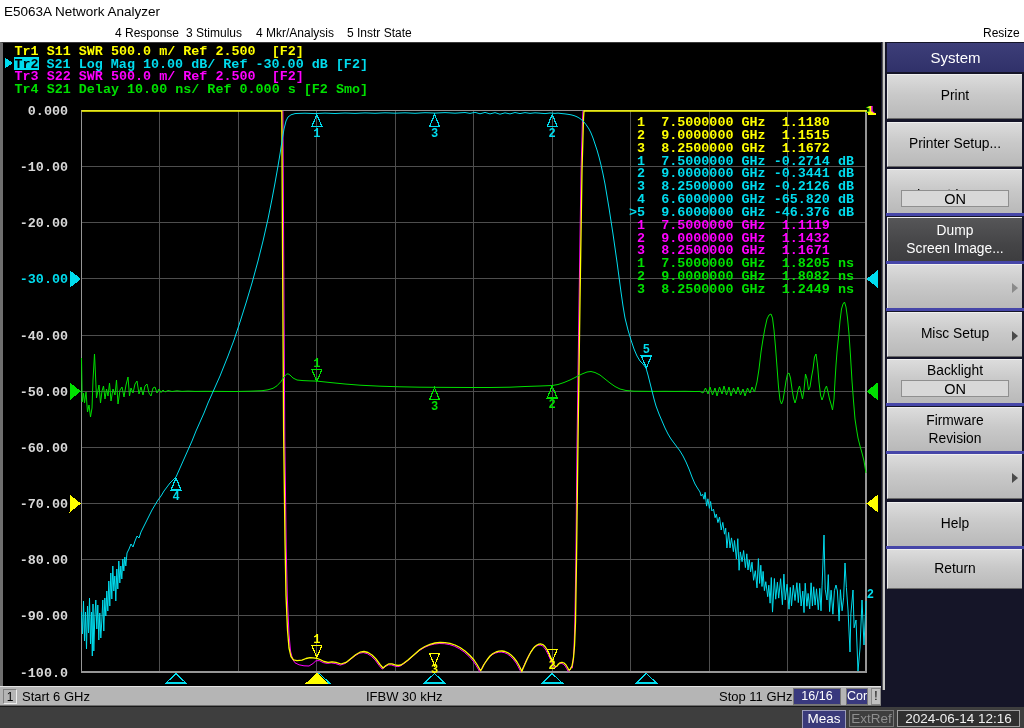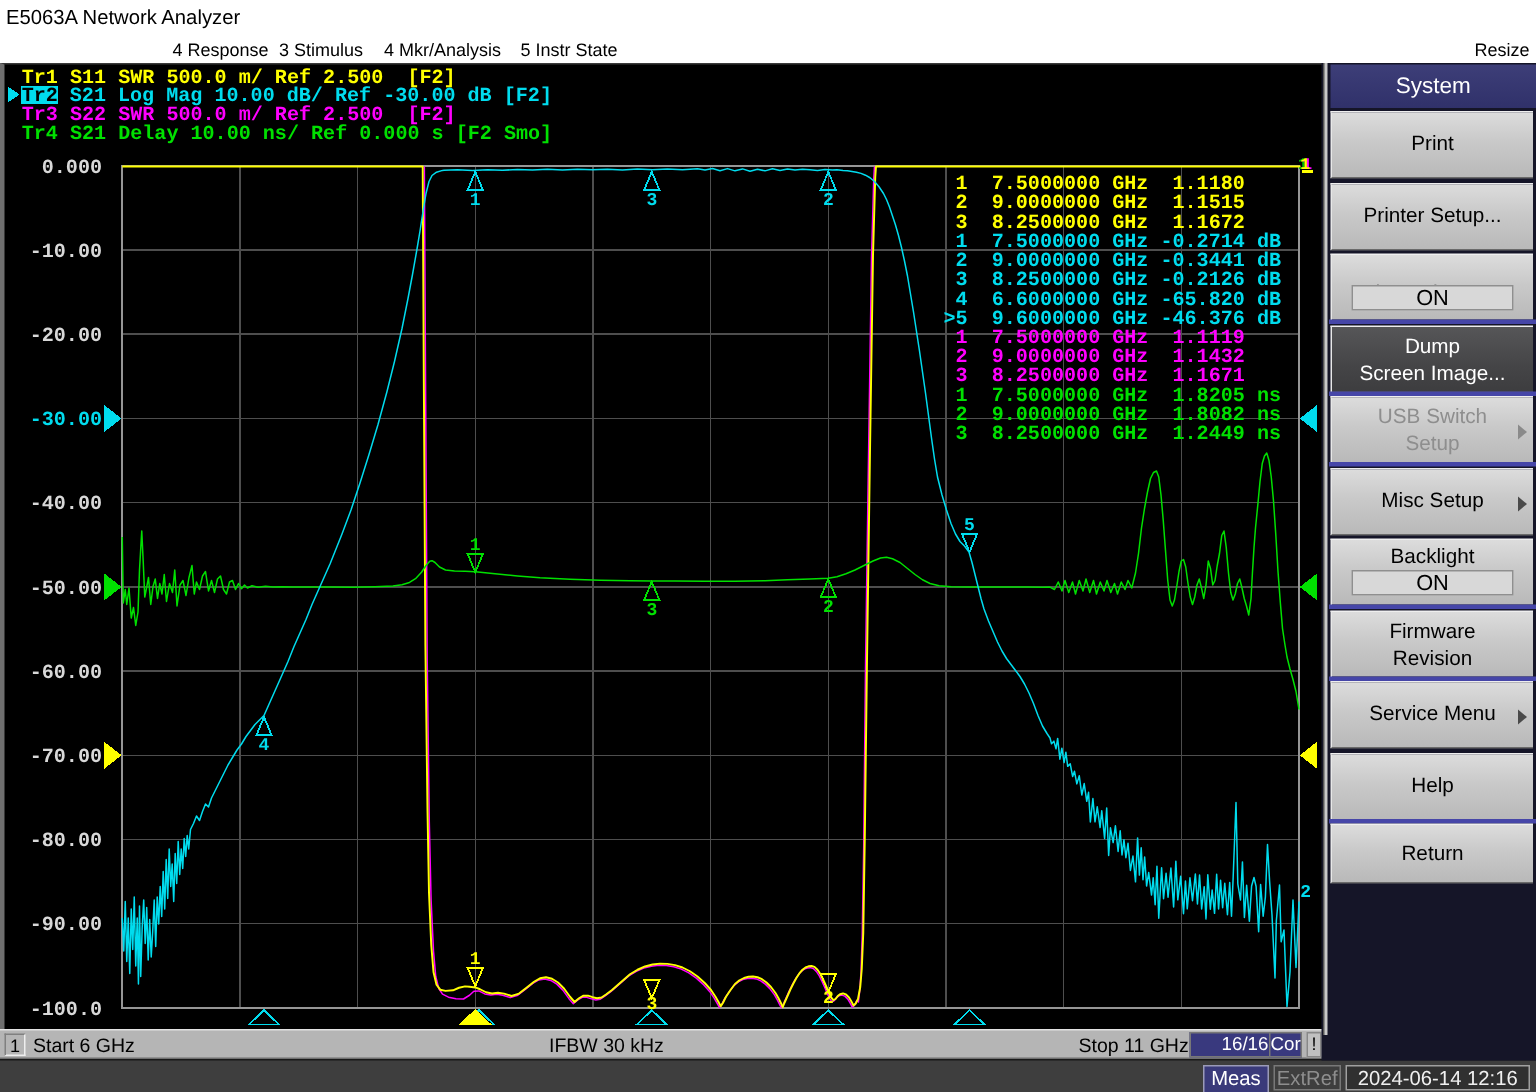--- a/index.html
+++ b/index.html
@@ -117,21 +117,21 @@
 <text x="38.5" y="67.5" fill="#00dcee" style="font-family:&quot;Liberation Mono&quot;,monospace;font-weight:bold;font-size:13.4px;" xml:space="preserve"> S21 Log Mag 10.00 dB/ Ref -30.00 dB [F2]</text>
 <text x="14.5" y="80.0" fill="#ff00ff" style="font-family:&quot;Liberation Mono&quot;,monospace;font-weight:bold;font-size:13.4px;" xml:space="preserve">Tr3 S22 SWR 500.0 m/ Ref 2.500  [F2]</text>
 <text x="14.5" y="92.5" fill="#00e000" style="font-family:&quot;Liberation Mono&quot;,monospace;font-weight:bold;font-size:13.4px;" xml:space="preserve">Tr4 S21 Delay 10.00 ns/ Ref 0.000 s [F2 Smo]</text>
 </svg>
 
 <div style="position:absolute;left:0;top:686px;width:883px;height:20px;background:#b5b5b5;border-top:1px solid #e2e2e2;border-bottom:1px solid #6f6f6f;font-size:13px;color:#000;">
   <div style="position:absolute;left:3px;top:2px;width:14px;height:15px;border:1px solid #808080;border-bottom-color:#eee;border-right-color:#eee;text-align:center;line-height:14px;font-size:12px;">1</div>
   <span style="position:absolute;left:22px;top:2px;">Start 6 GHz</span>
   <span style="position:absolute;left:366px;top:2px;">IFBW 30 kHz</span>
   <span style="position:absolute;left:719px;top:2px;">Stop 11 GHz</span>
-  <div style="position:absolute;left:793px;top:1px;width:74px;height:17px;background:#39397e;border:1px solid #777;color:#fff;text-align:center;line-height:15px;font-size:12.5px;">16/16</div>
+  <div style="position:absolute;left:793px;top:1px;width:48px;height:17px;background:#39397e;border:1px solid #777;color:#fff;text-align:center;line-height:15px;font-size:12.5px;">16/16</div>
   <div style="position:absolute;left:846px;top:1px;width:22px;height:17px;background:#39397e;border:1px solid #777;color:#fff;text-align:center;line-height:15px;font-size:12.5px;">Cor</div>
   <div style="position:absolute;left:871px;top:1px;width:10px;height:17px;background:#c0c0c0;border:1px solid #888;color:#000;text-align:center;line-height:15px;font-size:12px;">!</div>
 </div>
 <div style="position:absolute;left:883px;top:590px;width:141px;height:117px;background:#3a3a3a;"></div>
 
 <div style="position:absolute;left:0;top:706px;width:1024px;height:22px;background:#3e3e3e;border-top:1px solid #181818;font-size:13.5px;">
   <div style="position:absolute;left:802px;top:3px;width:44px;height:32px;background:#3a3a7a;border:1px solid #9a9ab8;color:#fff;text-align:center;line-height:15px;">Meas</div>
   <div style="position:absolute;left:849px;top:3px;width:45px;height:17px;background:#3e3e3e;border:1px solid #787878;color:#8e8e8e;text-align:center;line-height:15px;">ExtRef</div>
   <div style="position:absolute;left:897px;top:3px;width:123px;height:17px;background:#303030;border:1px solid #a0a0a0;color:#f0f0f0;text-align:center;line-height:15px;">2024-06-14 12:16</div>
 </div>
@@ -147,39 +147,37 @@
 <div style="position:absolute;left:887px;top:169px;width:135px;height:45px;background:linear-gradient(180deg,#dcdcdc 0%,#c9c9c9 45%,#b9b9b9 100%);color:#000;border-top:1px solid #efefef;border-left:1px solid #e8e8e8;border-bottom:1px solid #6a6a6a;box-sizing:border-box;position:absolute;">
     <div style="padding-top:16px;text-align:center;font-size:13.8px;line-height:18px;">Invert Image</div>
     <div style="position:absolute;left:13px;right:13px;top:20px;height:17px;background:#d8d8d8;border:1px solid #8f8f8f;text-align:center;font-size:14.5px;line-height:16px;color:#000;">ON</div>
   </div>
 <div style="position:absolute;left:886px;top:213px;width:138px;height:3px;background:#4646a8;"></div>
 <div style="position:absolute;left:887px;top:216.5px;width:135px;height:45px;background:linear-gradient(180deg,#565658 0%,#454547 60%,#3d3d3f 100%);color:#fff;border-top:1px solid #efefef;border-left:1px solid #e8e8e8;border-bottom:1px solid #6a6a6a;box-sizing:border-box;">
     <div style="padding-top:4px;text-align:center;font-size:13.8px;line-height:18px;">Dump<br>Screen Image...</div>
   </div>
 <div style="position:absolute;left:886px;top:260.5px;width:138px;height:3px;background:#4646a8;"></div>
 <div style="position:absolute;left:887px;top:264px;width:135px;height:45px;background:linear-gradient(180deg,#dcdcdc 0%,#c9c9c9 45%,#b9b9b9 100%);color:#8e8e8e;border-top:1px solid #efefef;border-left:1px solid #e8e8e8;border-bottom:1px solid #6a6a6a;box-sizing:border-box;">
-    <div style="padding-top:4px;text-align:center;font-size:13.8px;line-height:18px;">USB Switch<br>Setup</div>
     <div style="position:absolute;right:4px;top:18px;width:0;height:0;border-left:6px solid #8a8a8a;border-top:5px solid transparent;border-bottom:5px solid transparent;"></div>
   </div>
 <div style="position:absolute;left:886px;top:308px;width:138px;height:3px;background:#4646a8;"></div>
 <div style="position:absolute;left:887px;top:311.5px;width:135px;height:45px;background:linear-gradient(180deg,#dcdcdc 0%,#c9c9c9 45%,#b9b9b9 100%);color:#000;border-top:1px solid #efefef;border-left:1px solid #e8e8e8;border-bottom:1px solid #6a6a6a;box-sizing:border-box;">
     <div style="padding-top:12px;text-align:center;font-size:13.8px;line-height:18px;">Misc Setup</div>
     <div style="position:absolute;right:4px;top:18px;width:0;height:0;border-left:6px solid #4a4a4a;border-top:5px solid transparent;border-bottom:5px solid transparent;"></div>
   </div>
 <div style="position:absolute;left:887px;top:359px;width:135px;height:45px;background:linear-gradient(180deg,#dcdcdc 0%,#c9c9c9 45%,#b9b9b9 100%);color:#000;border-top:1px solid #efefef;border-left:1px solid #e8e8e8;border-bottom:1px solid #6a6a6a;box-sizing:border-box;position:absolute;">
     <div style="padding-top:2px;text-align:center;font-size:13.8px;line-height:18px;">Backlight</div>
     <div style="position:absolute;left:13px;right:13px;top:20px;height:17px;background:#d8d8d8;border:1px solid #8f8f8f;text-align:center;font-size:14.5px;line-height:16px;color:#000;">ON</div>
   </div>
 <div style="position:absolute;left:886px;top:403px;width:138px;height:3px;background:#4646a8;"></div>
 <div style="position:absolute;left:887px;top:406.5px;width:135px;height:45px;background:linear-gradient(180deg,#dcdcdc 0%,#c9c9c9 45%,#b9b9b9 100%);color:#000;border-top:1px solid #efefef;border-left:1px solid #e8e8e8;border-bottom:1px solid #6a6a6a;box-sizing:border-box;">
     <div style="padding-top:4px;text-align:center;font-size:13.8px;line-height:18px;">Firmware<br>Revision</div>
   </div>
 <div style="position:absolute;left:886px;top:450.5px;width:138px;height:3px;background:#4646a8;"></div>
 <div style="position:absolute;left:887px;top:454px;width:135px;height:45px;background:linear-gradient(180deg,#dcdcdc 0%,#c9c9c9 45%,#b9b9b9 100%);color:#000;border-top:1px solid #efefef;border-left:1px solid #e8e8e8;border-bottom:1px solid #6a6a6a;box-sizing:border-box;">
-    <div style="padding-top:12px;text-align:center;font-size:13.8px;line-height:18px;">Service Menu</div>
     <div style="position:absolute;right:4px;top:18px;width:0;height:0;border-left:6px solid #4a4a4a;border-top:5px solid transparent;border-bottom:5px solid transparent;"></div>
   </div>
 <div style="position:absolute;left:887px;top:501.5px;width:135px;height:45px;background:linear-gradient(180deg,#dcdcdc 0%,#c9c9c9 45%,#b9b9b9 100%);color:#000;border-top:1px solid #efefef;border-left:1px solid #e8e8e8;border-bottom:1px solid #6a6a6a;box-sizing:border-box;">
     <div style="padding-top:12px;text-align:center;font-size:13.8px;line-height:18px;">Help</div>
   </div>
 <div style="position:absolute;left:886px;top:545.5px;width:138px;height:3px;background:#4646a8;"></div>
 <div style="position:absolute;left:887px;top:549px;width:135px;height:40px;background:linear-gradient(180deg,#dcdcdc 0%,#c9c9c9 45%,#b9b9b9 100%);color:#000;border-top:1px solid #efefef;border-left:1px solid #e8e8e8;border-bottom:1px solid #6a6a6a;box-sizing:border-box;">
     <div style="padding-top:10px;text-align:center;font-size:13.8px;line-height:18px;">Return</div>
   </div>
 </body></html>

